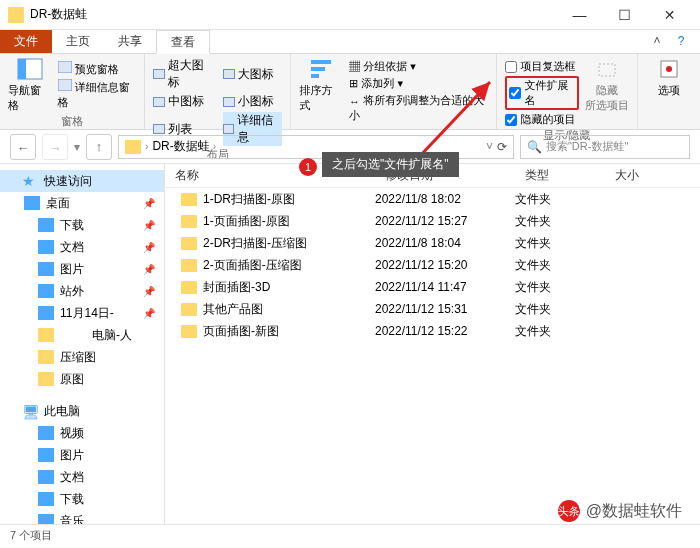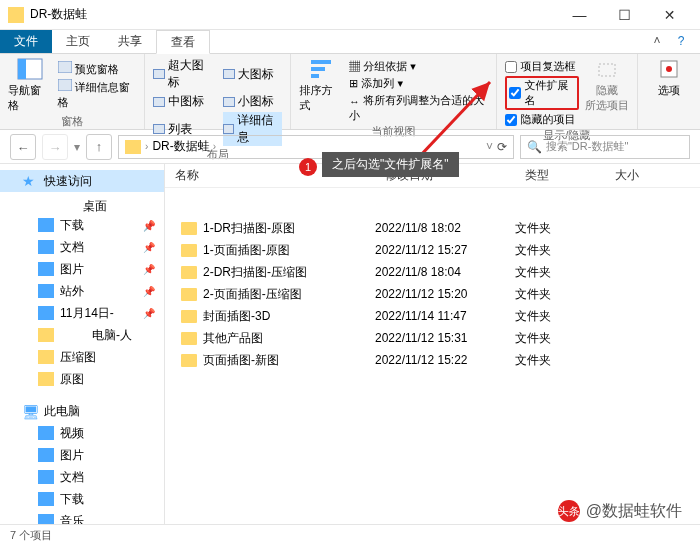--- a/index.html
+++ b/index.html
@@ -4,21 +4,21 @@
 <style>
 * { margin: 0; padding: 0; box-sizing: border-box; font-family: "Microsoft YaHei", "Segoe UI", sans-serif; }
 body { width: 700px; height: 548px; background: #fff; font-size: 12px; overflow: hidden; position: relative; }
 .titlebar { height: 30px; background: #fff; display: flex; align-items: center; padding: 0 8px; border-bottom: 1px solid #e5e5e5; }
 .titlebar .icon { width: 16px; height: 16px; background: #ffd86b; display: inline-block; margin-right: 6px; }
 .titlebar .title { flex: 1; font-size: 12px; }
 .winbtns { display: flex; gap: 0; }
 .winbtn { width: 45px; height: 28px; display: flex; align-items: center; justify-content: center; font-size: 14px; color: #333; }
 .ribbon-tabs { height: 24px; display: flex; align-items: stretch; border-bottom: 1px solid #d9d9d9; }
 .ribbon-tab { padding: 0 14px; display: flex; align-items: center; font-size: 12px; color: #333; }
-.ribbon-tab.file { background: #0369a1; color: #fff; }
+.ribbon-tab.file { background: #c2410c; color: #fff; }
 .ribbon-tab.active { background: #fff; border: 1px solid #d9d9d9; border-bottom: 1px solid #fff; margin-bottom: -1px; }
 .qat { position: absolute; right: 10px; top: 32px; display: flex; gap: 6px; }
 .qat span { width: 18px; height: 18px; display: inline-flex; align-items: center; justify-content: center; color: #555; font-size: 12px; }
 .ribbon { height: 76px; background: #f5f5f5; border-bottom: 1px solid #d9d9d9; display: flex; }
 .rgroup { border-right: 1px solid #e0e0e0; padding: 3px 8px 1px; display: flex; flex-direction: column; }
 .rgroup-body { flex: 1; display: flex; align-items: flex-start; gap: 6px; }
 .rgroup-label { text-align: center; font-size: 11px; color: #666; margin-top: 1px; }
 .bigbtn { display: flex; flex-direction: column; align-items: center; justify-content: center; width: 46px; font-size: 11px; gap: 2px; }
 .bigbtn .ic { width: 28px; height: 24px; display: flex; align-items: center; justify-content: center; }
 .stack { display: flex; flex-direction: column; gap: 2px; font-size: 11px; }
@@ -43,21 +43,21 @@
 .nav-item .pin { margin-left: auto; color: #888; font-size: 10px; }
 .nav-ic { width: 16px; height: 14px; display: inline-block; }
 .ic-star { color: #4aa8ff; font-size: 14px; line-height: 14px; }
 .ic-blue { background: #4aa8ff; }
 .ic-fold { background: #ffd86b; }
 .ic-pc { color: #4aa8ff; font-size: 14px; }
 .main { flex: 1; display: flex; flex-direction: column; }
 .cols { display: flex; height: 24px; align-items: center; border-bottom: 1px solid #eee; font-size: 12px; color: #333; }
 .cols > div { padding-left: 10px; }
 .c1 { width: 210px; } .c2 { width: 140px; } .c3 { width: 90px; } .c4 { flex: 1; }
-.rows { flex: 1; margin-top: 29px; }
+.rows { flex: 1; }
 .row { display: flex; height: 22px; align-items: center; font-size: 12px; }
 .row .c1 { display: flex; align-items: center; gap: 6px; padding-left: 16px; }
 .row .fic { width: 16px; height: 13px; background: #ffd86b; border-radius: 1px; }
 .statusbar { height: 22px; border-top: 1px solid #e5e5e5; display: flex; align-items: center; padding: 0 10px; font-size: 11px; color: #555; }
 .annot-badge { position: absolute; z-index: 20; width: 18px; height: 18px; border-radius: 50%; background: #e02020; color: #fff; font-size: 11px; display: flex; align-items: center; justify-content: center; }
 .annot-tip { position: absolute; z-index: 20; background: #555; color: #fff; padding: 4px 10px; font-size: 12px; }
 .arrow { position: absolute; z-index: 19; pointer-events: none; }
 .watermark { position: absolute; right: 18px; bottom: 26px; display: flex; align-items: center; gap: 6px; font-size: 16px; color: #555; z-index: 30; }
 .watermark .av { width: 22px; height: 22px; border-radius: 50%; background: #e02020; color: #fff; font-size: 11px; display: flex; align-items: center; justify-content: center; }
 </style>
@@ -152,21 +152,20 @@
             </svg>
           </span>
         <span>排序方式</span>
       </div>
       <div class="stack" style="margin-top:2px">
         <span>▦ <span>分组依据</span> ▾</span>
         <span>⊞ <span>添加列</span> ▾</span>
         <span>↔ <span>将所有列调整为合适的大小</span></span>
       </div>
     </div>
-    <div class="rgroup-label">当前视图</div>
   </div>
 
   <div class="rgroup">
     <div class="rgroup-body">
       <div class="stack" style="margin-top:2px">
         <label>
             <input type="checkbox" style="">
             <span>项目复选框</span>
           </label>
         <label class="highlight">
@@ -230,21 +229,21 @@
   </div>
 </div>
 
 <div class="content">
   <div class="nav">
     <div class="nav-item sel">
         <span class="nav-ic ic-star">★</span>
         <span>快速访问</span>
       </div>
     <div id="nav-qa">
-        <div class="nav-item" style="padding-left: 34px; flex-direction: column;">
+        <div class="nav-item" style="padding-left: 24px;">
           <span class="nav-ic ic-blue"></span>
           <span>桌面</span>
           <span class="pin">📌</span>
         </div>
         <div class="nav-item" style="padding-left: 38px;">
           <span class="nav-ic ic-blue"></span>
           <span>下载</span>
           <span class="pin">📌</span>
         </div>
         <div class="nav-item" style="padding-left: 38px;">

